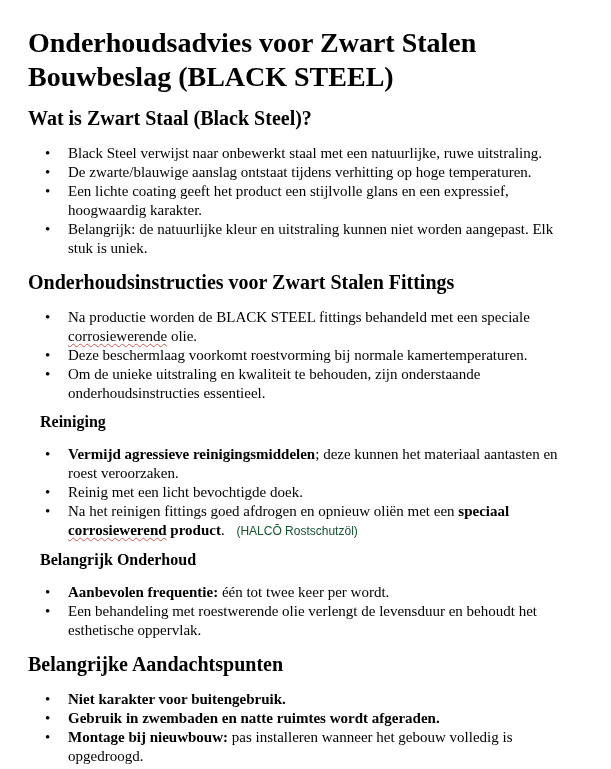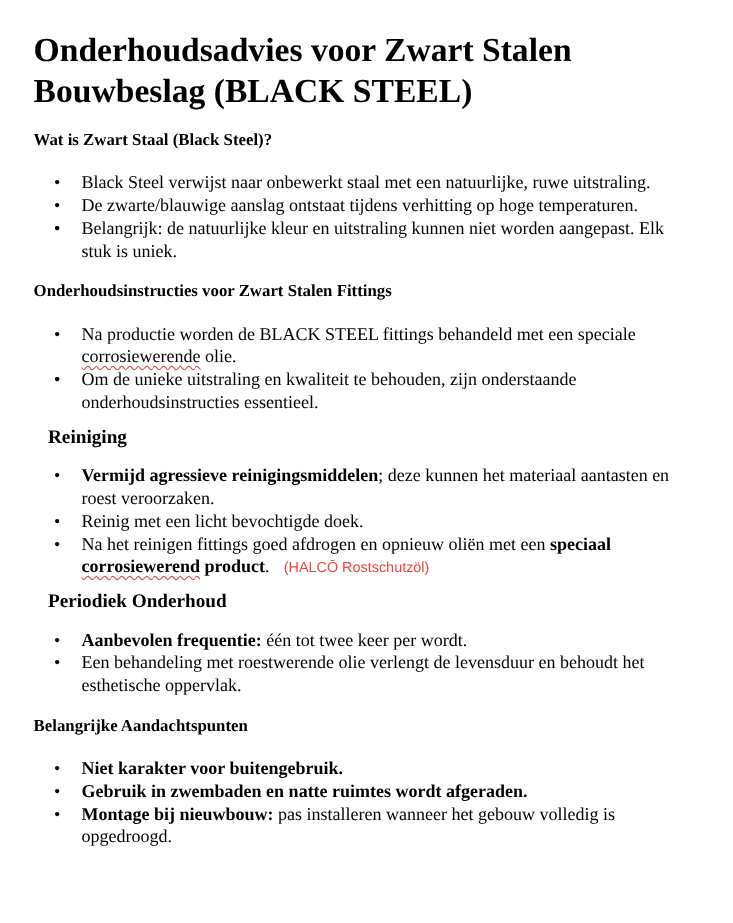--- a/index.html
+++ b/index.html
@@ -20,21 +20,21 @@
     font-family: "Liberation Serif", "DejaVu Serif", serif;
     color: #000000;
   }
   h1 {
     font-size: 28px;
     line-height: 34px;
     font-weight: bold;
     margin: 17px 0 0 0;
   }
   h2 {
-    font-size: 14px;
+    font-size: 20px;
     line-height: 26px;
     font-weight: bold;
     margin: 11px 0 0 0;
   }
   h3 {
     font-size: 16px;
     line-height: 20px;
     font-weight: bold;
     margin: 9px 0 0 12px;
   }
@@ -62,49 +62,49 @@
     text-decoration-line: underline;
     text-decoration-style: wavy;
     text-decoration-color: #cc5a52;
     text-decoration-thickness: 1px;
     text-underline-offset: 2px;
   }
   .annotation {
     font-family: "Liberation Sans", "DejaVu Sans", sans-serif;
     font-size: 12px;
     margin-left: 8px;
-    color: #ef4444;
+    color: #14532d;
   }
 </style>
 </head>
 <body>
 
 <main>
   <h1>Onderhoudsadvies voor Zwart Stalen Bouwbeslag (BLACK STEEL)</h1>
   <div id="doc-body">
       <h2>Wat is Zwart Staal (Black Steel)?</h2>
       <ul>
         <li><span class="marker">•</span><span class="run">Black Steel verwijst naar onbewerkt staal met een natuurlijke, ruwe uitstraling.</span></li>
         <li><span class="marker">•</span><span class="run">De zwarte/blauwige aanslag ontstaat tijdens verhitting op hoge temperaturen.</span></li>
-        <li><span class="marker">•</span></li>
+        <li><span class="marker">•</span><span class="run">Een lichte coating geeft het product een stijlvolle glans en een expressief, hoogwaardig karakter.</span></li>
         <li><span class="marker">•</span><span class="run">Belangrijk: de natuurlijke kleur en uitstraling kunnen niet worden aangepast. Elk stuk is uniek.</span></li>
       </ul>
       <h2>Onderhoudsinstructies voor Zwart Stalen Fittings</h2>
       <ul>
         <li><span class="marker">•</span><span class="run">Na productie worden de BLACK STEEL fittings behandeld met een speciale </span><span class="run squiggle">corrosiewerende</span><span class="run"> olie.</span></li>
-        <li><span class="marker">•</span></li>
+        <li><span class="marker">•</span><span class="run">Deze beschermlaag voorkomt roestvorming bij normale kamertemperaturen.</span></li>
         <li><span class="marker">•</span><span class="run">Om de unieke uitstraling en kwaliteit te behouden, zijn onderstaande onderhoudsinstructies essentieel.</span></li>
       </ul>
       <h3>Reiniging</h3>
       <ul>
         <li><span class="marker">•</span><span class="run bold">Vermijd agressieve reinigingsmiddelen</span><span class="run">; deze kunnen het materiaal aantasten en roest veroorzaken.</span></li>
         <li><span class="marker">•</span><span class="run">Reinig met een licht bevochtigde doek.</span></li>
         <li><span class="marker">•</span><span class="run">Na het reinigen fittings goed afdrogen en opnieuw oliën met een </span><span class="run bold">speciaal </span><span class="run bold squiggle">corrosiewerend</span><span class="run bold"> product</span><span class="run">. </span><span class="run annotation">(HALCŌ Rostschutzöl)</span></li>
       </ul>
-      <h3>Periodiek Onderhoud</h3>
+      <h3>Belangrijk Onderhoud</h3>
       <ul>
         <li><span class="marker">•</span><span class="run bold">Aanbevolen frequentie:</span><span class="run"> één tot twee keer per wordt.</span></li>
         <li><span class="marker">•</span><span class="run">Een behandeling met roestwerende olie verlengt de levensduur en behoudt het esthetische oppervlak.</span></li>
       </ul>
       <h2>Belangrijke Aandachtspunten</h2>
       <ul>
         <li><span class="marker">•</span><span class="run bold">Niet karakter voor buitengebruik.</span></li>
         <li><span class="marker">•</span><span class="run bold">Gebruik in zwembaden en natte ruimtes wordt afgeraden.</span></li>
         <li><span class="marker">•</span><span class="run bold">Montage bij nieuwbouw:</span><span class="run"> pas installeren wanneer het gebouw volledig is opgedroogd.</span></li>
       </ul>

